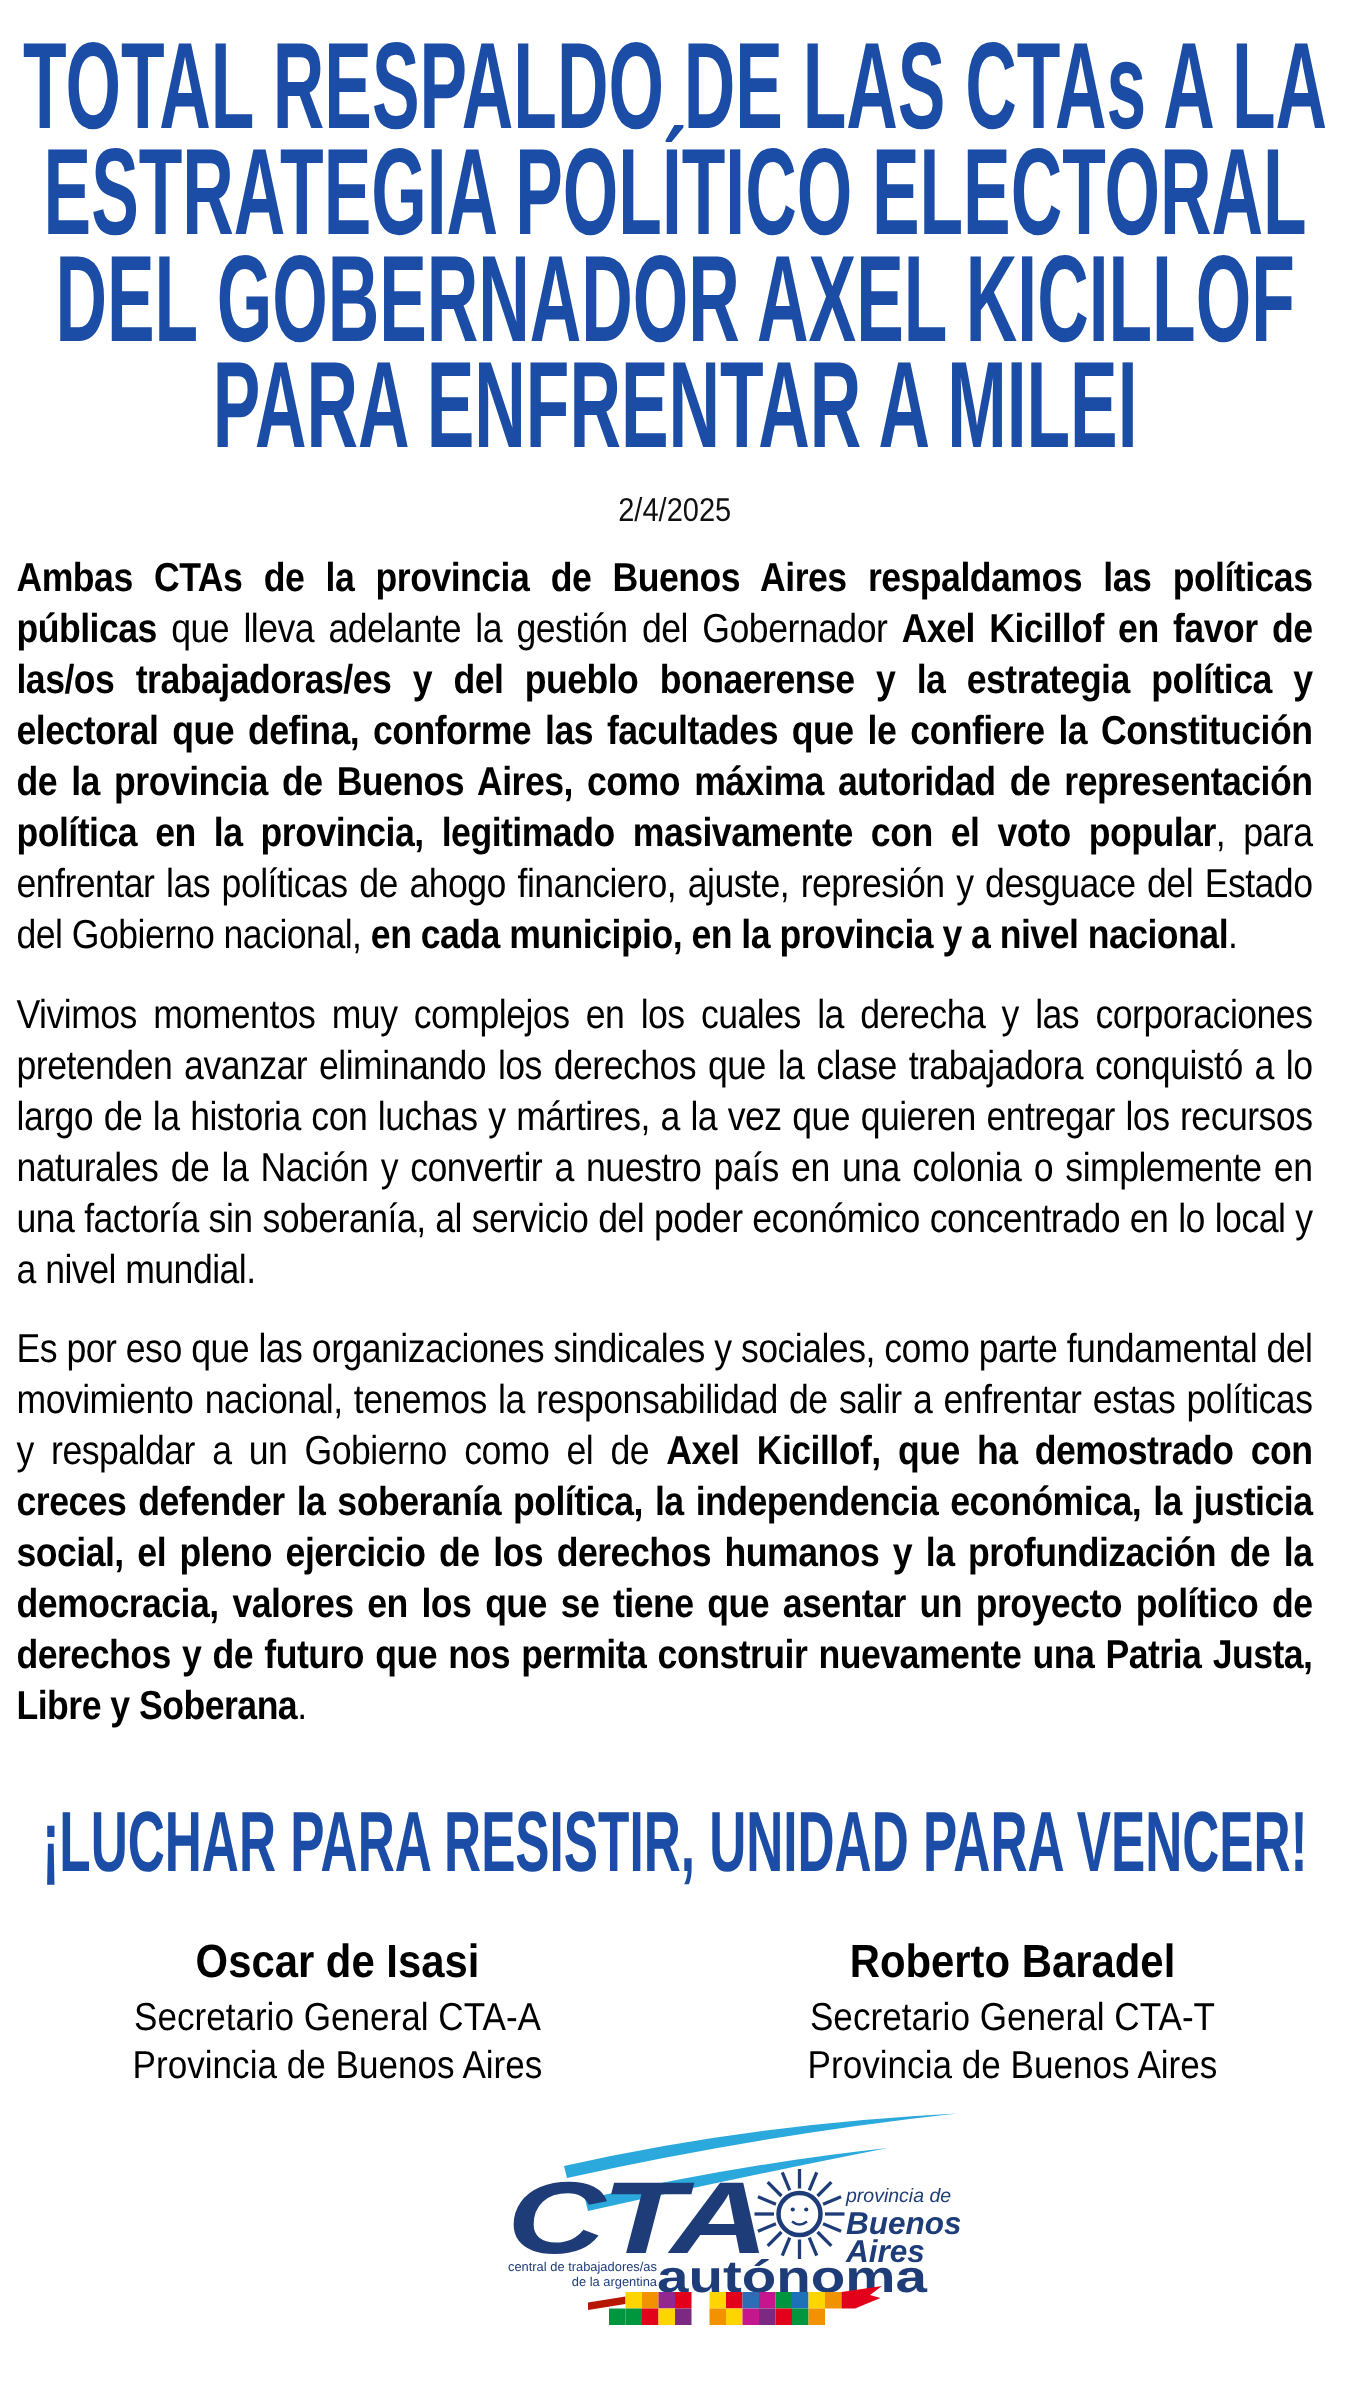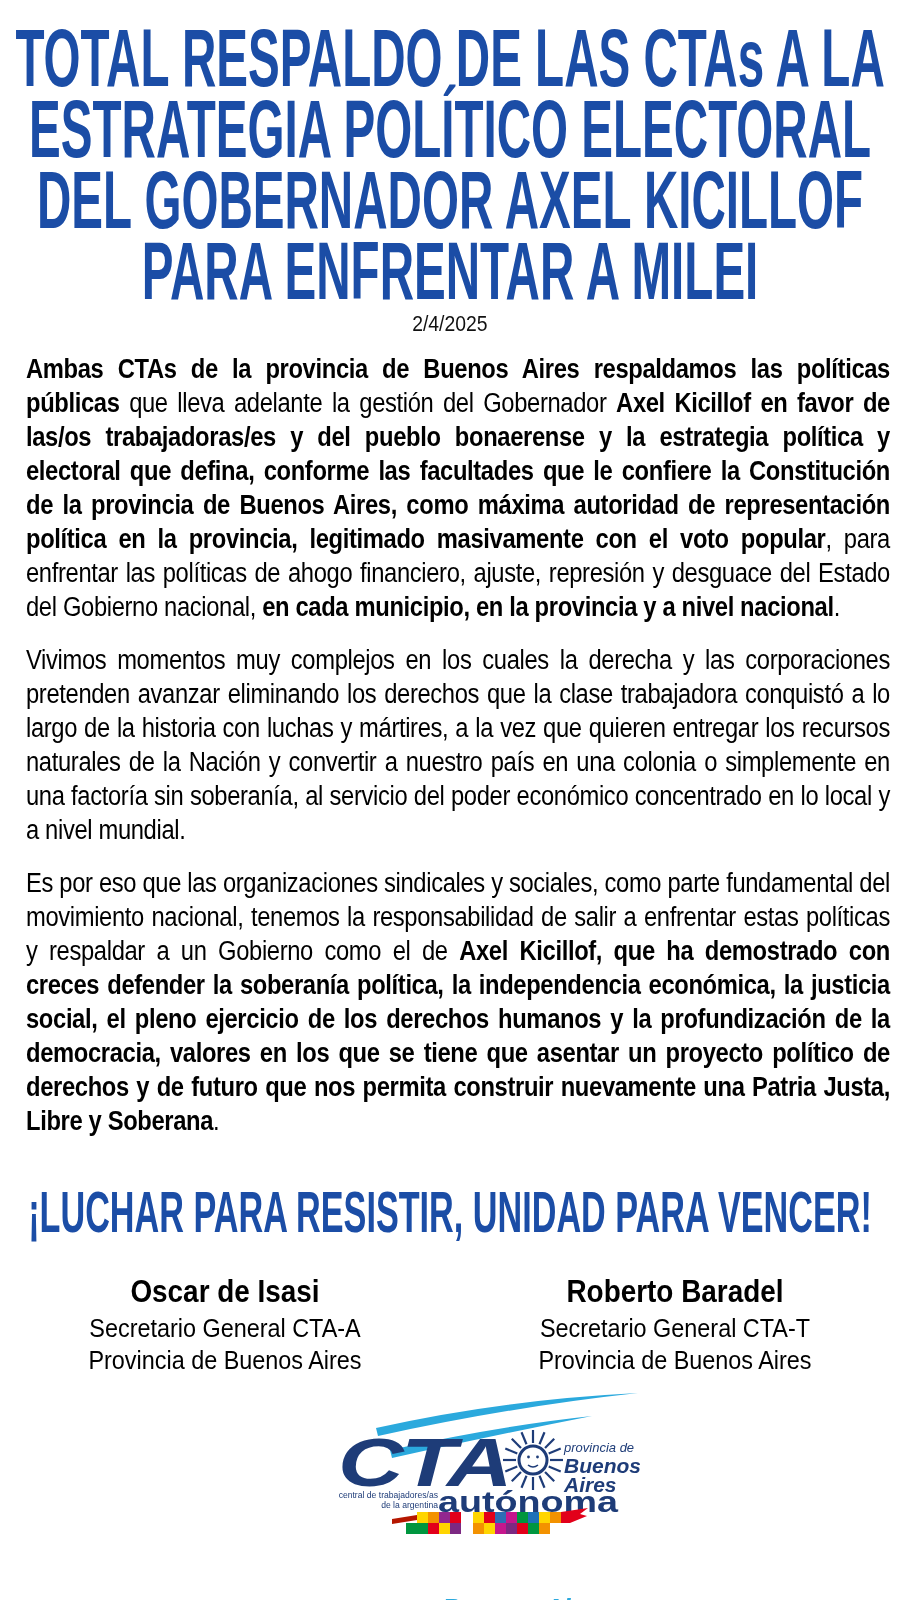--- a/index.html
+++ b/index.html
@@ -5,23 +5,23 @@
   html,body{margin:0;padding:0;}
   body{
     width:900px;height:1600px;background:#ffffff;overflow:hidden;
     font-family:"Liberation Sans",sans-serif;color:#000;
   }
   .headline{
     margin-top:22px;width:1552px;transform:scaleX(0.58);transform-origin:0 0;
     text-align:center;font-weight:bold;font-size:82px;line-height:71px;
     color:#1b4da6;white-space:nowrap;
   }
-  .date{ text-align:center;font-size:22px;line-height:28px;margin-top:4px;color:#111; }
+  .date{ text-align:center;font-size:22px;line-height:28px;margin-top:20px;color:#111; }
   .date span{display:inline-block;transform:scaleX(0.88);}
-  .content{ padding:0 26px;margin-top:14px; }
+  .content{ padding:0 11px;margin-top:14px; }
   .para{
     width:982px;transform:scaleX(0.8798);transform-origin:0 0;
     font-size:27px;line-height:34px;text-align:justify;
     letter-spacing:-0.4px;margin:0 0 19px 0;
   }
   .para .bold{font-weight:bold;}
   .slogan{
     margin-top:44px;width:1500px;transform:scaleX(0.6);transform-origin:0 0;
     text-align:center;font-weight:bold;font-size:57px;line-height:60px;
     color:#1b4da6;white-space:nowrap;

